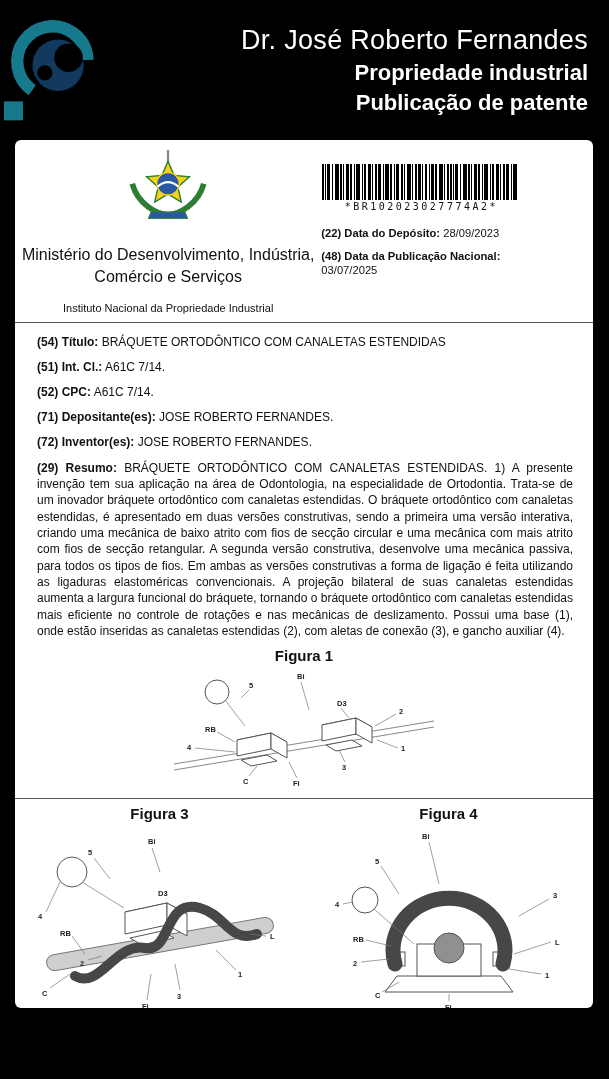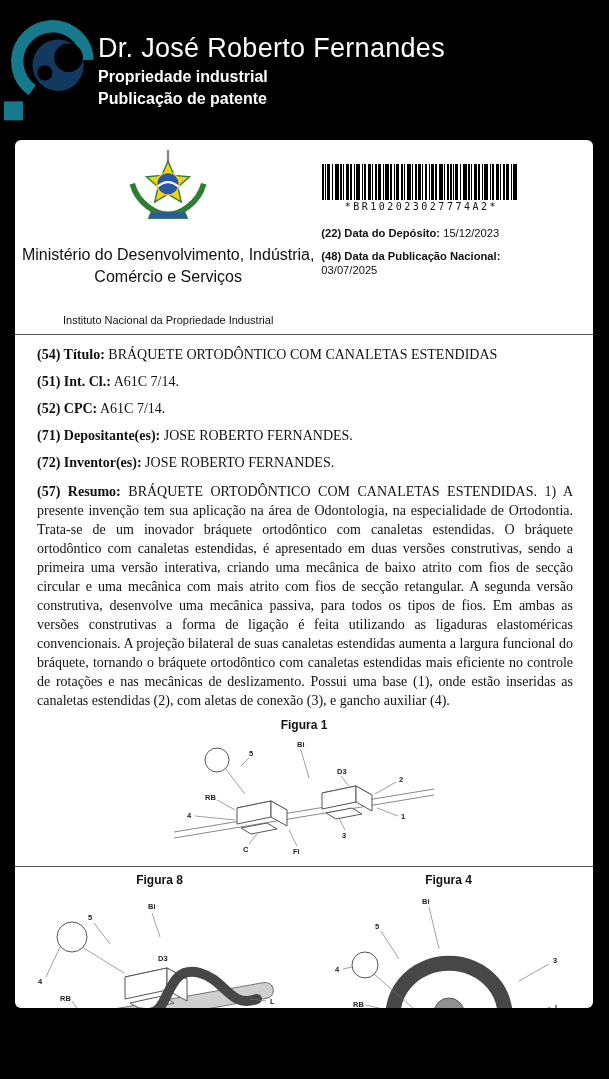--- a/index.html
+++ b/index.html
@@ -6,50 +6,50 @@
   body{
     width:609px;height:1079px;
     background:#000;
     font-family:"Liberation Sans", sans-serif;
     position:relative;
     overflow:hidden;
   }
   
   .header{height:140px;display:flex;align-items:center;}
   .logo{width:95px;height:108px;margin-left:3px;flex:0 0 auto;}
-  .header-text{flex:1;text-align:left;color:#fff;padding-right:12px;}
+  .header-text{flex:1;text-align:right;color:#fff;padding-right:21px;}
   .header-name{font-size:27px;font-weight:400;letter-spacing:.3px;}
-  .header-sub{font-size:16px;font-weight:700;margin-top:4px;}
+  .header-sub{font-size:22px;font-weight:700;margin-top:4px;}
   
   .card{
     position:absolute;left:15px;top:140px;width:578px;height:868px;
     background:#fff;border-radius:6px;color:#111;overflow:hidden;
   }
   .card-top{display:flex;padding-top:8px;}
   .col-left{width:53%;text-align:center;}
   .col-right{width:47%;padding-top:16px;}
   .arms{width:100px;height:80px;}
   .org-country{font-size:11.5px;font-weight:700;margin-top:12px;}
   .org-ministry{font-size:16px;margin-top:12px;line-height:1.4;white-space:pre-line;}
-  .org-institute{font-size:11px;margin-top:25px;}
+  .org-institute{font-size:11px;margin-top:13px;}
   .barcode-wrap{width:200px;}
   .barcode{width:198px;height:36px;display:block;}
   .barcode-text{font-family:"DejaVu Sans Mono",monospace;font-size:10px;letter-spacing:2.5px;text-align:center;margin-top:1px;}
   .pub-fields{margin-top:14px;font-size:11.2px;line-height:1.25;}
   .pub-line{margin-bottom:9px;}
   .pub-fields b{font-weight:700;}
   .divider{border:0;border-top:1px solid #555;margin:8px 0 0 0;}
   .divider2{border:0;border-top:1px solid #555;margin:4px 0 0 0;}
   
-  .fields{padding:12px 20px 0 22px;font-size:14px;font-family:Liberation Serif, serif;}
+  .fields{padding:12px 20px 0 22px;font-size:12px;}
   .field-line{margin-bottom:11px;}
   .field-line b{font-weight:700;}
   .abstract{margin:0;text-align:justify;line-height:1.36;}
   
-  .fig-caption{font-size:12px;font-weight:700;text-align:center;}
+  .fig-caption{font-size:15px;font-weight:700;text-align:center;}
   .fig1-block{margin-top:8px;}
   .fig1-svg{display:block;margin:2px auto 0 auto;}
   .figs-bottom{display:flex;margin-top:6px;}
   .fig-half{width:50%;}
   .fig-svg{display:block;margin:2px auto 0 auto;}
   svg text.lbl{font-family:"Liberation Sans",sans-serif;font-size:7.5px;font-weight:700;fill:#222;}
   
   .footer{position:absolute;left:0;top:1008px;width:609px;height:71px;background:#000;}
 </style>
 </head>
@@ -91,21 +91,21 @@
     <div class="col-right">
       <div class="barcode-wrap">
         <svg class="barcode" viewBox="0 0 198 36" preserveAspectRatio="none">
           <path d="M1 18 H197" stroke="#000" stroke-width="36" stroke-dasharray="2 1 1 1 3 2 1 2 4 1 2 1 1 2 3 1 2 2 1 1 4 2 1 1 2 2 3 1 1 2 2 1 3 2 1 1 4 1 2 2 1 1 3 2 2 1 1 2 4 1 1 2 2 1 3 1 1 2 2 2 1 1 3 1 2 2 4 1 1 2 2 1"></path>
         </svg>
         <div class="barcode-text">*BR102023027774A2*</div>
       </div>
       <div class="pub-fields">
         <div class="pub-line">
           <b>(22) Data do Depósito:</b>
-          <span>15/12/2023</span>
+          <span>28/09/2023</span>
         </div>
         <div class="pub-line">
           <b>(48) Data da Publicação Nacional:</b><br>
           <span>03/07/2025</span>
         </div>
       </div>
     </div>
   </div>
 
   <hr class="divider">
@@ -125,21 +125,21 @@
     </div>
     <div class="field-line">
       <b>(71) Depositante(es):</b>
       <span>JOSE ROBERTO FERNANDES.</span>
     </div>
     <div class="field-line">
       <b>(72) Inventor(es):</b>
       <span>JOSE ROBERTO FERNANDES.</span>
     </div>
     <p class="abstract">
-      <b>(57) Resumo:</b>
+      <b>(29) Resumo:</b>
       <span>BRÁQUETE ORTODÔNTICO COM CANALETAS ESTENDIDAS. 1) A presente invenção tem sua aplicação na área de Odontologia, na especialidade de Ortodontia. Trata-se de um inovador bráquete ortodôntico com canaletas estendidas. O bráquete ortodôntico com canaletas estendidas, é apresentado em duas versões construtivas, sendo a primeira uma versão interativa, criando uma mecânica de baixo atrito com fios de secção circular e uma mecânica com mais atrito com fios de secção retangular. A segunda versão construtiva, desenvolve uma mecânica passiva, para todos os tipos de fios. Em ambas as versões construtivas a forma de ligação é feita utilizando as ligaduras elastoméricas convencionais. A projeção bilateral de suas canaletas estendidas aumenta a largura funcional do bráquete, tornando o bráquete ortodôntico com canaletas estendidas mais eficiente no controle de rotações e nas mecânicas de deslizamento. Possui uma base (1), onde estão inseridas as canaletas estendidas (2), com aletas de conexão (3), e gancho auxiliar (4).</span>
     </p>
   </div>
 
   <div class="fig1-block">
     <div class="fig-caption">Figura 1</div>
     <svg class="fig1-svg" width="310" height="128" viewBox="0 0 310 128">
       <g stroke="#888" fill="none" stroke-width="1">
         <path d="M25 98 L285 55"></path>
           <path d="M25 104 L285 61"></path>
@@ -179,21 +179,21 @@
       <text class="lbl" x="144" y="120">Fi</text>
       <text class="lbl" x="94" y="118">C</text>
     </svg>
   </div>
 
   <hr class="divider2">
 
   <div class="figs-bottom">
 
     <div class="fig-half">
-      <div class="fig-caption">Figura 8</div>
+      <div class="fig-caption">Figura 3</div>
       <svg class="fig-svg" width="260" height="190" viewBox="0 0 260 190">
         <g transform="rotate(-10 130 120)">
           <rect x="15" y="112" width="230" height="16" rx="8" fill="#cfcfcf" stroke="#777"></rect>
         </g>
         <g stroke="#555" fill="#fff" stroke-width="1">
           <path d="M95 88 l42 -9 l20 11 l-42 9 z"></path>
           <path d="M95 88 v22 l42 -9 v-22 z"></path>
           <path d="M137 79 l20 11 v22 l-20 -11 z"></path>
           <path d="M100 114 l32 -7 l12 7 l-32 7 z"></path>
           <circle cx="42" cy="48" r="15"></circle>

